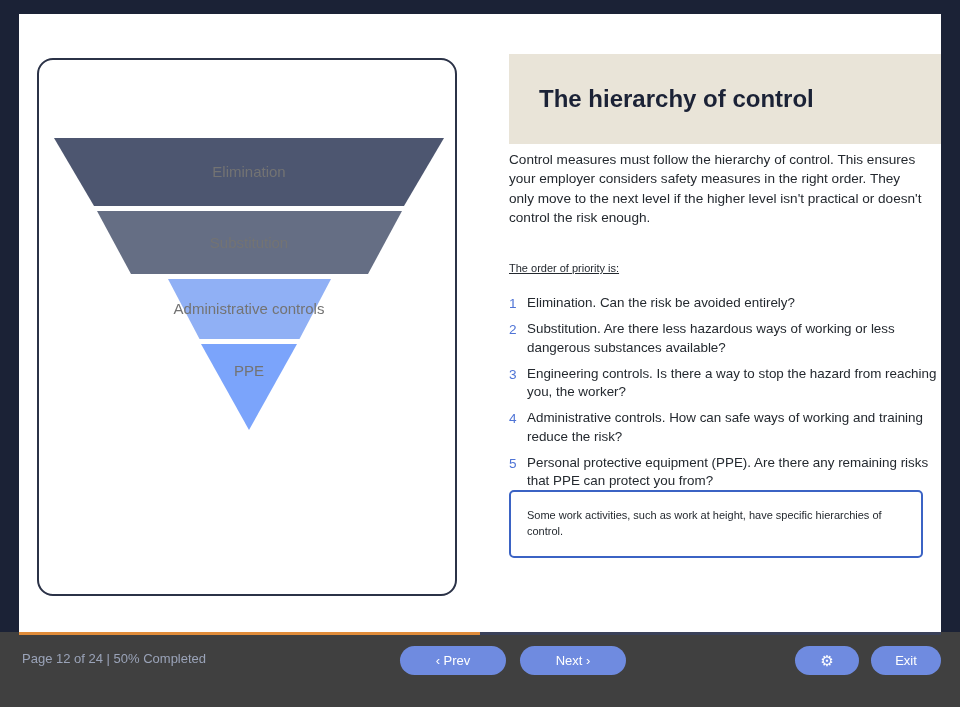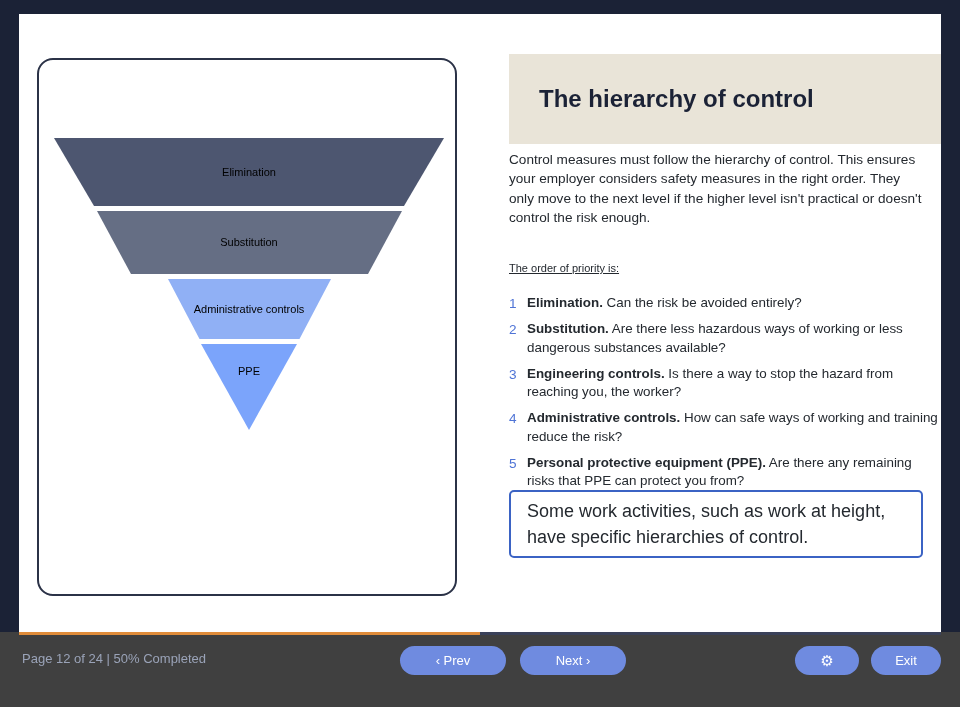--- a/index.html
+++ b/index.html
@@ -35,22 +35,22 @@
     position: absolute;
     left: 0; top: 78px;
     width: 420px; height: 360px;
   }
   .funnel-layer {
     position: relative;
     margin: 0 auto 5px auto;
     display: flex;
     align-items: center;
     justify-content: center;
-    color: #000000;
-    font-size: 11px;
+    color: #737373;
+    font-size: 15px;
     line-height: 1.15;
     text-align: center;
   }
   .layer-shape {
     position: absolute;
     left: 0; top: 0; right: 0; bottom: 0;
   }
   .layer-label {
     position: relative;
     z-index: 2;
@@ -105,34 +105,34 @@
     line-height: 1.4;
     color: #24292f;
   }
   .step-num {
     width: 18px;
     flex: 0 0 18px;
     color: #4f74d6;
     font-size: 13.6px;
   }
   .step-body { flex: 1; }
-  .step-body b { font-weight: bold; }
+  .step-body b { font-weight: normal; }
 
   .callout {
     position: absolute;
     left: 18px; top: 452px;
     width: 414px; height: 68px;
     border: 2px solid #3b63c4;
     border-radius: 5px;
     display: flex;
     align-items: center;
   }
   .callout-text {
     padding: 0 16px;
-    font-size: 18px;
+    font-size: 11px;
     line-height: 1.45;
     color: #24292f;
   }
 
   
   .footer {
     position: absolute;
     left: 0; top: 632px;
     width: 960px; height: 75px;
     background: #404040;

